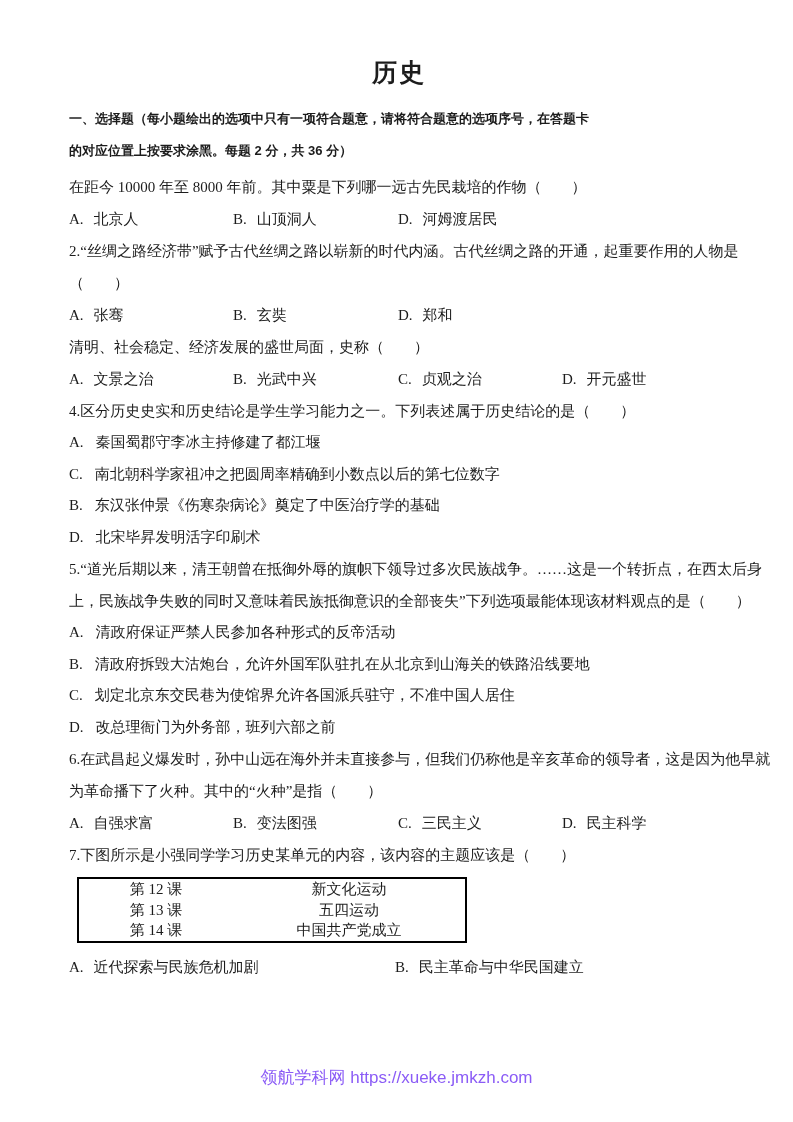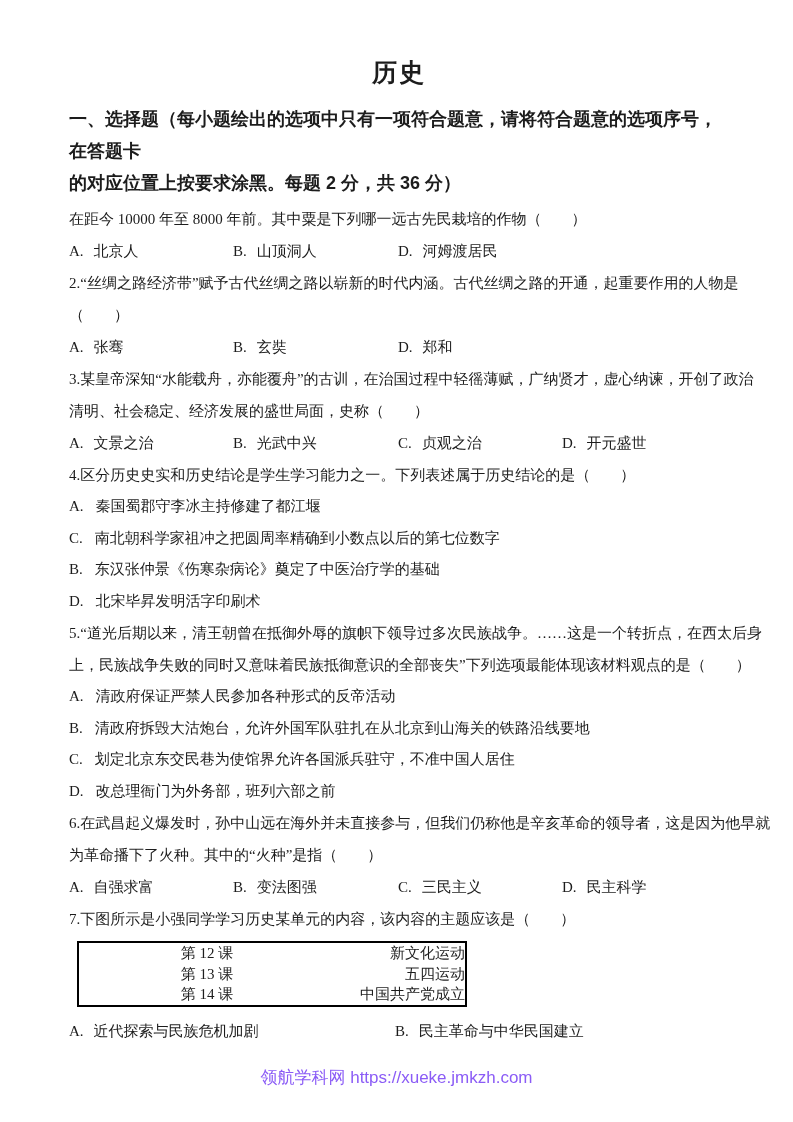--- a/index.html
+++ b/index.html
@@ -22,21 +22,21 @@
     text-align: center;
     font-family: "Liberation Sans", "DejaVu Sans", sans-serif;
     font-weight: bold;
     font-size: 25px;
     letter-spacing: 2px;
     margin-bottom: 14px;
   }
   .sec-head {
     font-family: "Liberation Sans", "DejaVu Sans", sans-serif;
     font-weight: bold;
-    font-size: 18px;
+    font-size: 13px;
     line-height: 32px;
     margin-bottom: 4px;
   }
   .question { font-size: 15px; }
   .qline { line-height: 32px; white-space: nowrap; }
   .opt-row {
     display: grid;
     grid-template-columns: 164px 165px 164px 1fr;
     line-height: 32px;
     white-space: nowrap;
@@ -46,21 +46,21 @@
   .ol { margin-right: 10px; }
   .opt-stack .ol { margin-right: 12px; }
   .unit-table {
     border: 2px solid #000000;
     width: 390px;
     margin: 6px 0 8px 8px;
     border-collapse: collapse;
     font-size: 15px;
   }
   .unit-table td {
-    text-align: right;
+    text-align: center;
     line-height: 20.5px;
     padding: 0;
   }
   .unit-table td:first-child { width: 40%; }
   .watermark {
     position: absolute;
     left: 0; right: 0;
     top: 1066px;
     text-align: center;
     color: #8b5cf6;
@@ -94,21 +94,20 @@
       <div class="qline">2.“丝绸之路经济带”赋予古代丝绸之路以崭新的时代内涵。古代丝绸之路的开通，起重要作用的人物是</div>
       <div class="qline">（　　）</div>
       <div class="opt-row">
         <span class="opt"><span class="ol">A.</span><span class="ot">张骞</span></span>
         <span class="opt"><span class="ol">B.</span><span class="ot">玄奘</span></span>
         <span class="opt"><span class="ol">D.</span><span class="ot">郑和</span></span>
       </div>
     </div>
 
     <div class="question">
-      <div class="qline">3.某皇帝深知“水能载舟，亦能覆舟”的古训，在治国过程中轻徭薄赋，广纳贤才，虚心纳谏，开创了政治</div>
       <div class="qline">清明、社会稳定、经济发展的盛世局面，史称（　　）</div>
       <div class="opt-row">
         <span class="opt"><span class="ol">A.</span><span class="ot">文景之治</span></span>
         <span class="opt"><span class="ol">B.</span><span class="ot">光武中兴</span></span>
         <span class="opt"><span class="ol">C.</span><span class="ot">贞观之治</span></span>
         <span class="opt"><span class="ol">D.</span><span class="ot">开元盛世</span></span>
       </div>
     </div>
 
     <div class="question opt-stack">

